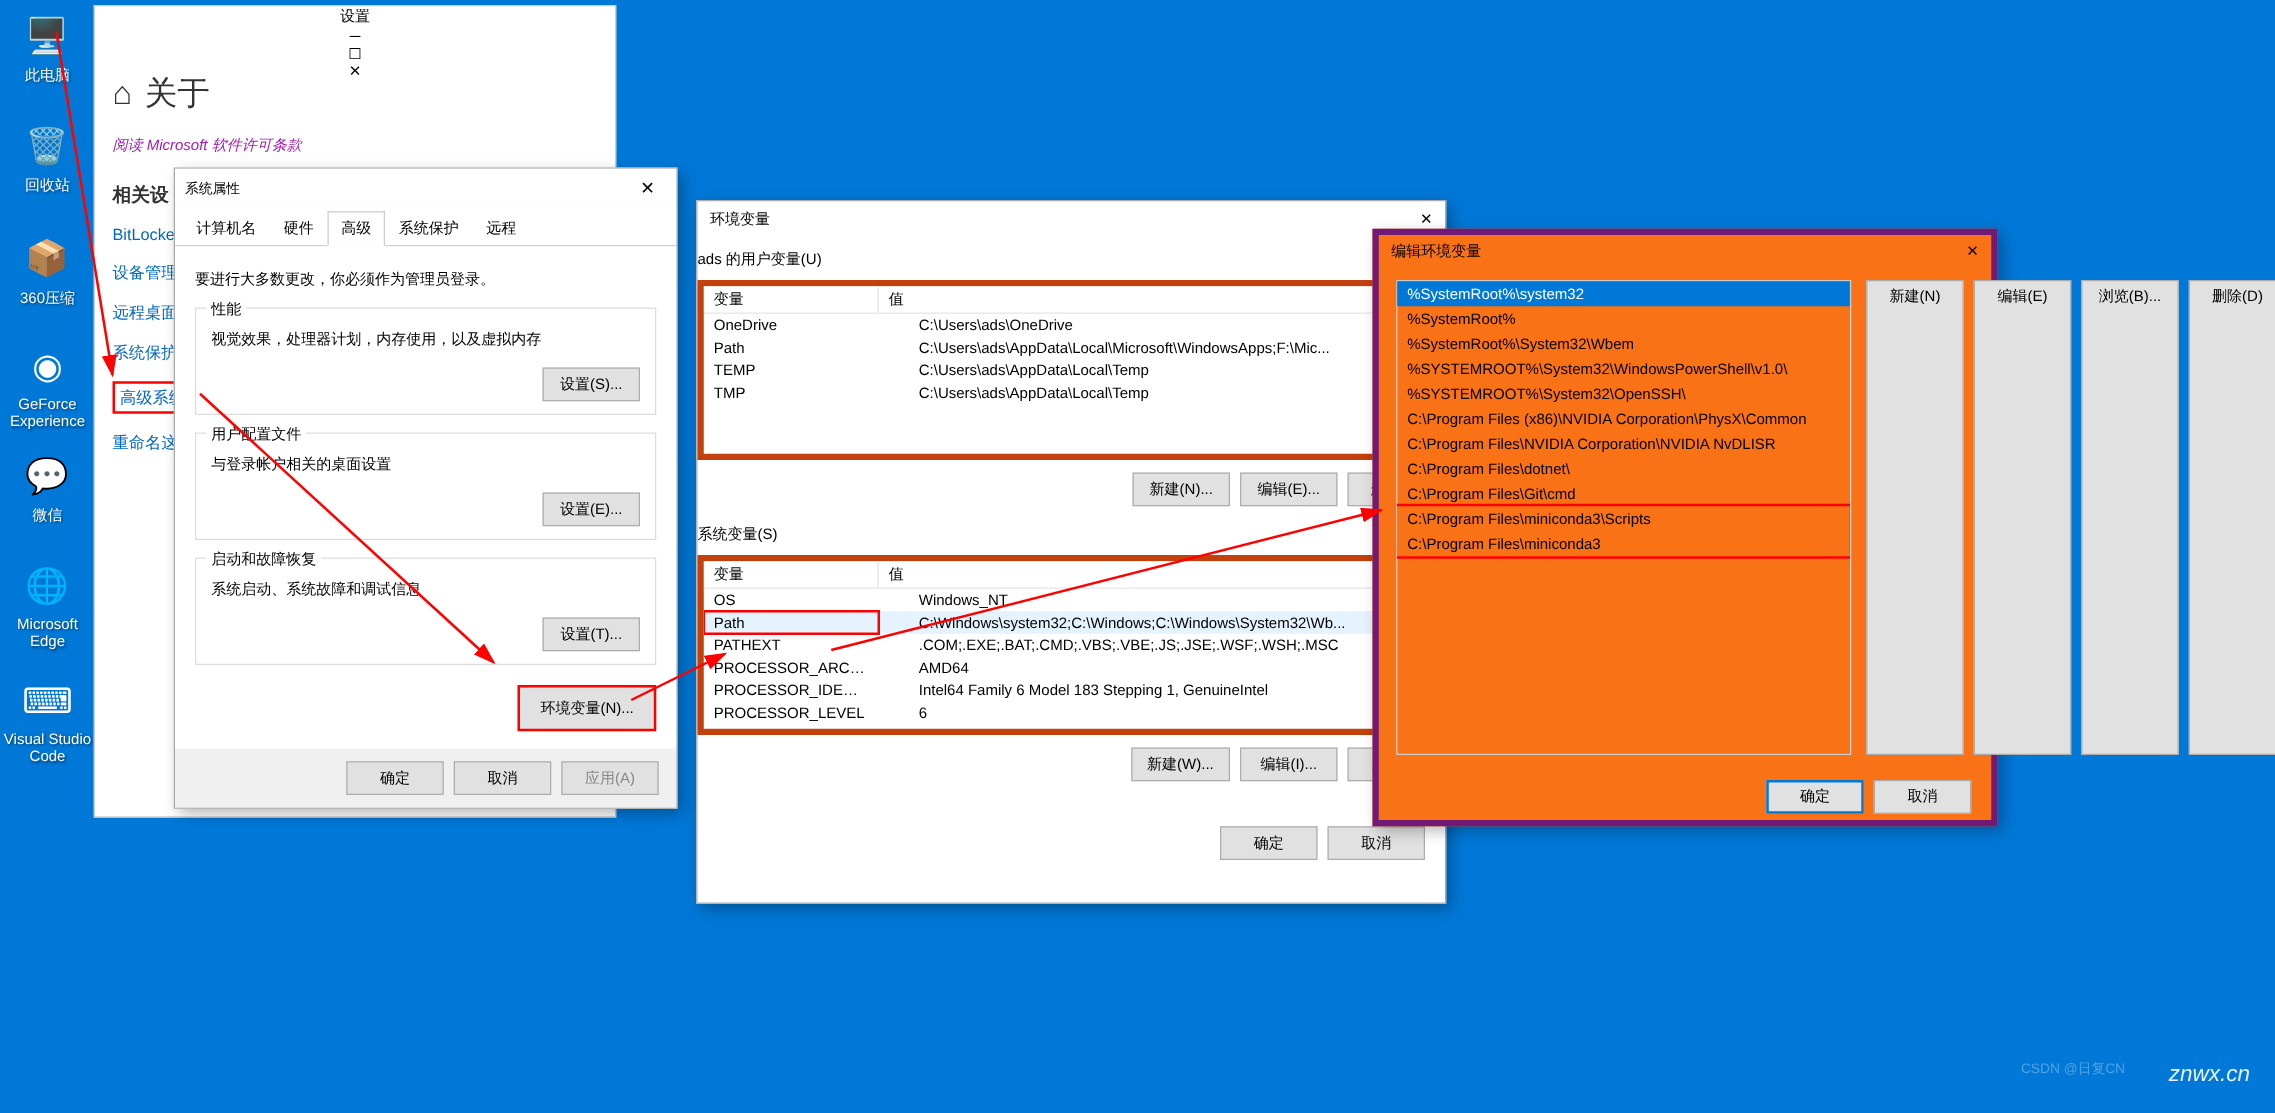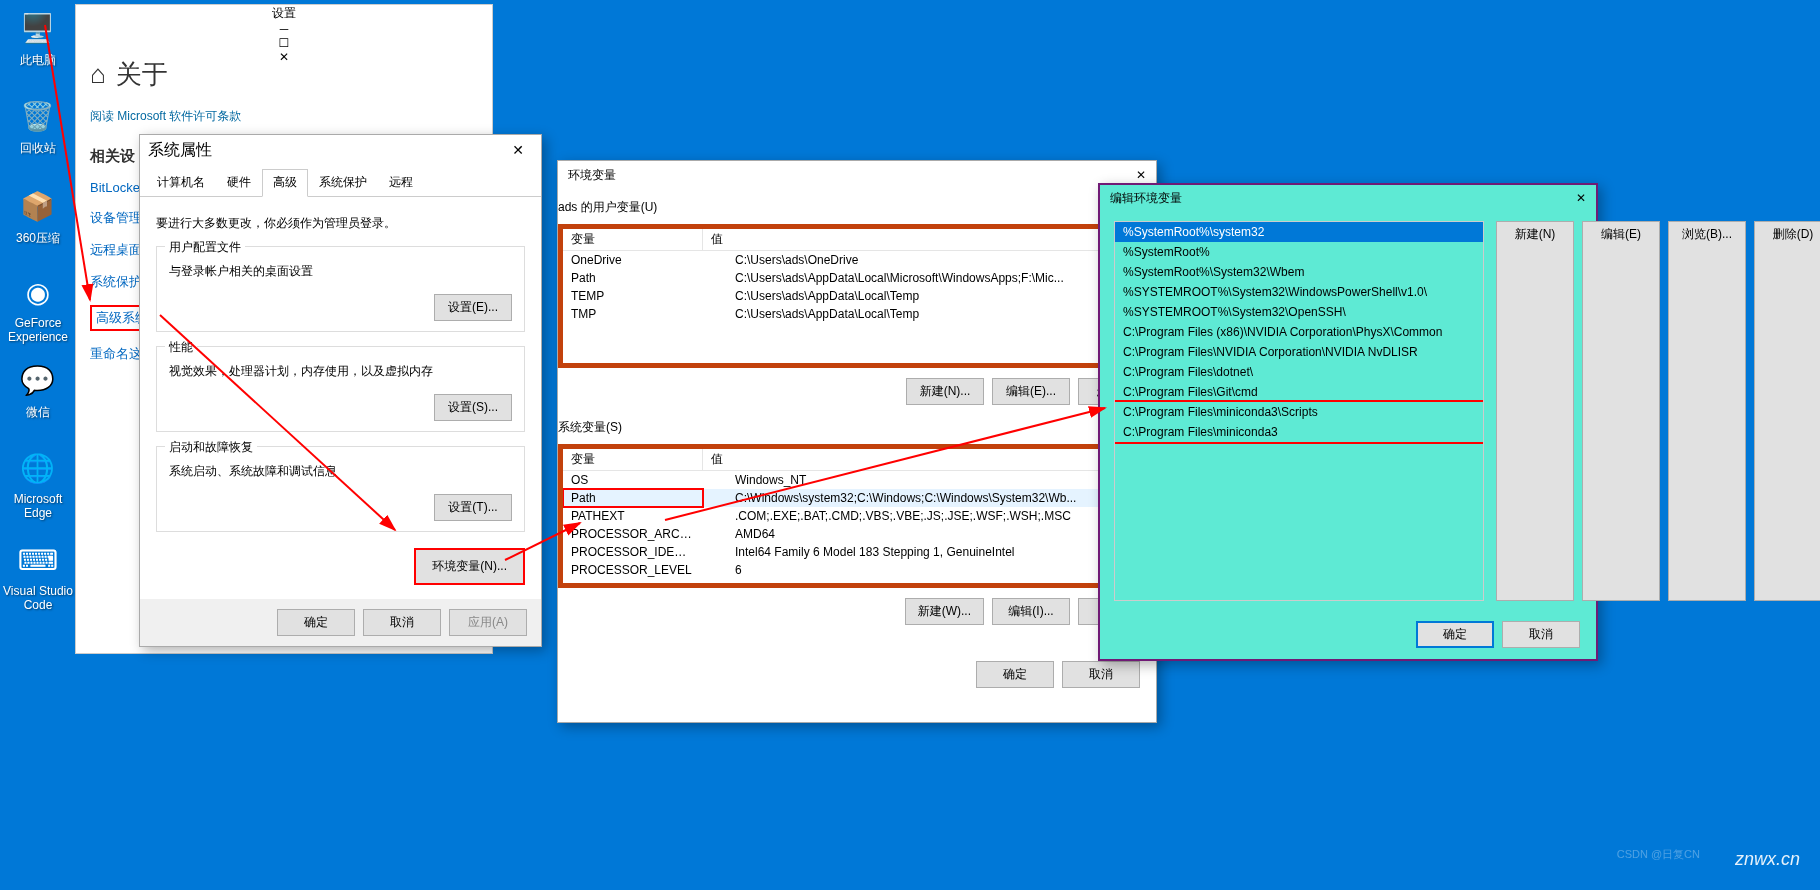--- a/index.html
+++ b/index.html
@@ -8,29 +8,29 @@
 .desktop-icon .ico { width:40px; height:40px; margin:0 auto 4px; display:flex; align-items:center; justify-content:center; font-size:28px; }
 .desktop-icon .lbl { text-shadow:1px 1px 2px rgba(0,0,0,.5); }
 
 
 .win-settings { position:absolute; left:75px; top:4px; width:418px; height:650px; background:#fff; border:1px solid #ccc; }
 .win-settings .titlebar { height:32px; display:flex; align-items:center; padding:0 8px; font-size:12px; color:#000;flex-direction:column; }
 .win-settings .titlebar .ttl { flex:1; }
 .win-settings .titlebar .wbtn { width:46px; height:32px; display:flex; align-items:center; justify-content:center; color:#000; }
 .win-settings .body { padding:12px 14px; }
 .win-settings .home { display:flex; align-items:center; gap:10px; font-size:26px; color:#333; margin:8px 0 16px; }
-.win-settings .link { color:#0369a1; font-size:12px; margin-bottom:22px; }
+.win-settings .link { color:#a21caf; font-size:12px; margin-bottom:22px;font-style:italic; }
 .win-settings h3 { font-size:15px; font-weight:600; color:#333; margin-bottom:14px; }
 .win-settings .slink { color:#0067c0; font-size:13px; margin-bottom:14px; display:block; }
 .hl-red { border:2px solid red; padding:2px 4px; display:inline-block; }
 
 
 .win-sysprop { position:absolute; left:139px; top:134px; width:403px; height:513px; background:#f0f0f0; border:1px solid #aaa; box-shadow:4px 4px 12px rgba(0,0,0,.3); }
 .win-sysprop .titlebar { height:30px; display:flex; align-items:center; padding:0 8px; background:#fff; }
-.win-sysprop .titlebar .ttl { flex:1; font-size:16px; }
+.win-sysprop .titlebar .ttl { flex:1; font-size:11px; }
 .win-sysprop .titlebar .close { width:30px; text-align:center; font-size:14px; }
 .tabs { display:flex; background:#fff; padding:4px 6px 0; border-bottom:1px solid #ccc; }
 .tab { padding:4px 10px; font-size:12px; border:1px solid transparent; }
 .tab.active { border:1px solid #ccc; border-bottom:1px solid #fff; background:#fff; margin-bottom:-1px; }
 .win-sysprop .content { padding:14px 16px; background:#fff; margin:0; }
 .grp { margin-top:14px; padding:10px 12px; border:1px solid #ddd; position:relative; }
 .grp .legend { position:absolute; top:-8px; left:8px; background:#fff; padding:0 4px; font-size:12px; }
 .grp .desc { margin:6px 0 14px; color:#000; }
 .grp .btn-row { text-align:right; }
 .btn { display:inline-block; padding:4px 12px; border:1px solid #adadad; background:#e1e1e1; min-width:78px; text-align:center; cursor:default; }
@@ -51,21 +51,21 @@
 .env-table .hdr .col { padding:4px 8px; border-right:1px solid #e5e5e5; }
 .env-table .rows .row { display:flex;gap:24px; }
 .env-table .rows .row.sel { background:#e5f3ff; }
 .env-table .col.c1 { width:140px; padding:2px 8px; overflow:hidden; white-space:nowrap; text-overflow:ellipsis; }
 .env-table .col.c2 { flex:1; padding:2px 8px; overflow:hidden; white-space:nowrap; text-overflow:ellipsis; }
 .env-btns { text-align:right; margin-top:10px; display:flex; gap:8px; justify-content:flex-end; }
 .win-env .footer { padding:12px 16px 16px; text-align:right; display:flex; gap:8px; justify-content:flex-end; }
 .row.hl-red-row .col.c1 { outline:2px solid red; outline-offset:-1px; }
 
 
-.win-edit { position:absolute; left:1098px; top:183px; width:500px; height:478px; background:#5eead4; border:2px solid #701a75; box-shadow:4px 4px 12px rgba(0,0,0,.3); }
+.win-edit { position:absolute; left:1098px; top:183px; width:500px; height:478px; background:#f97316; border:5px solid #701a75; box-shadow:4px 4px 12px rgba(0,0,0,.3); }
 .win-edit .titlebar { height:26px; display:flex; align-items:center; padding:0 10px; }
 .win-edit .titlebar .ttl { flex:1; font-size:12px; }
 .win-edit .content { padding:10px 14px; display:flex; gap:12px; }
 .path-list { flex:1; border:1px solid #ccc; height:380px; overflow-y:auto; font-size:12px; }
 .path-list .item { padding:3px 8px; white-space:nowrap; }
 .path-list .item.sel { background:#0078d7; color:#fff; }
 .edit-btns { display:flex; flex-direction:row; gap:8px; width:86px; }
 .win-edit .footer { padding:10px 16px 14px; text-align:right; display:flex; gap:8px; justify-content:flex-end; }
 .hl-red-group { border:2px solid red; margin:-2px; }
 
@@ -141,28 +141,28 @@
   <div class="tabs" id="sysprop-tabs">
       <div class="tab">计算机名</div>
       <div class="tab">硬件</div>
       <div class="tab active">高级</div>
       <div class="tab">系统保护</div>
       <div class="tab">远程</div>
     </div>
   <div class="content">
     <div style="margin:4px 0 6px;">要进行大多数更改，你必须作为管理员登录。</div>
     <div class="grp">
+      <span class="legend">性能</span>
+      <div class="desc">视觉效果，处理器计划，内存使用，以及虚拟内存</div>
+      <div class="btn-row"><span class="btn">设置(S)...</span></div>
+    </div>
+    <div class="grp">
       <span class="legend">用户配置文件</span>
       <div class="desc">与登录帐户相关的桌面设置</div>
       <div class="btn-row"><span class="btn">设置(E)...</span></div>
-    </div>
-    <div class="grp">
-      <span class="legend">性能</span>
-      <div class="desc">视觉效果，处理器计划，内存使用，以及虚拟内存</div>
-      <div class="btn-row"><span class="btn">设置(S)...</span></div>
     </div>
     <div class="grp">
       <span class="legend">启动和故障恢复</span>
       <div class="desc">系统启动、系统故障和调试信息</div>
       <div class="btn-row"><span class="btn">设置(T)...</span></div>
     </div>
     <div style="text-align:right;margin-top:16px;">
       <span class="btn hl-red-box" style="padding:8px 16px;">环境变量(N)...</span>
     </div>
   </div>

